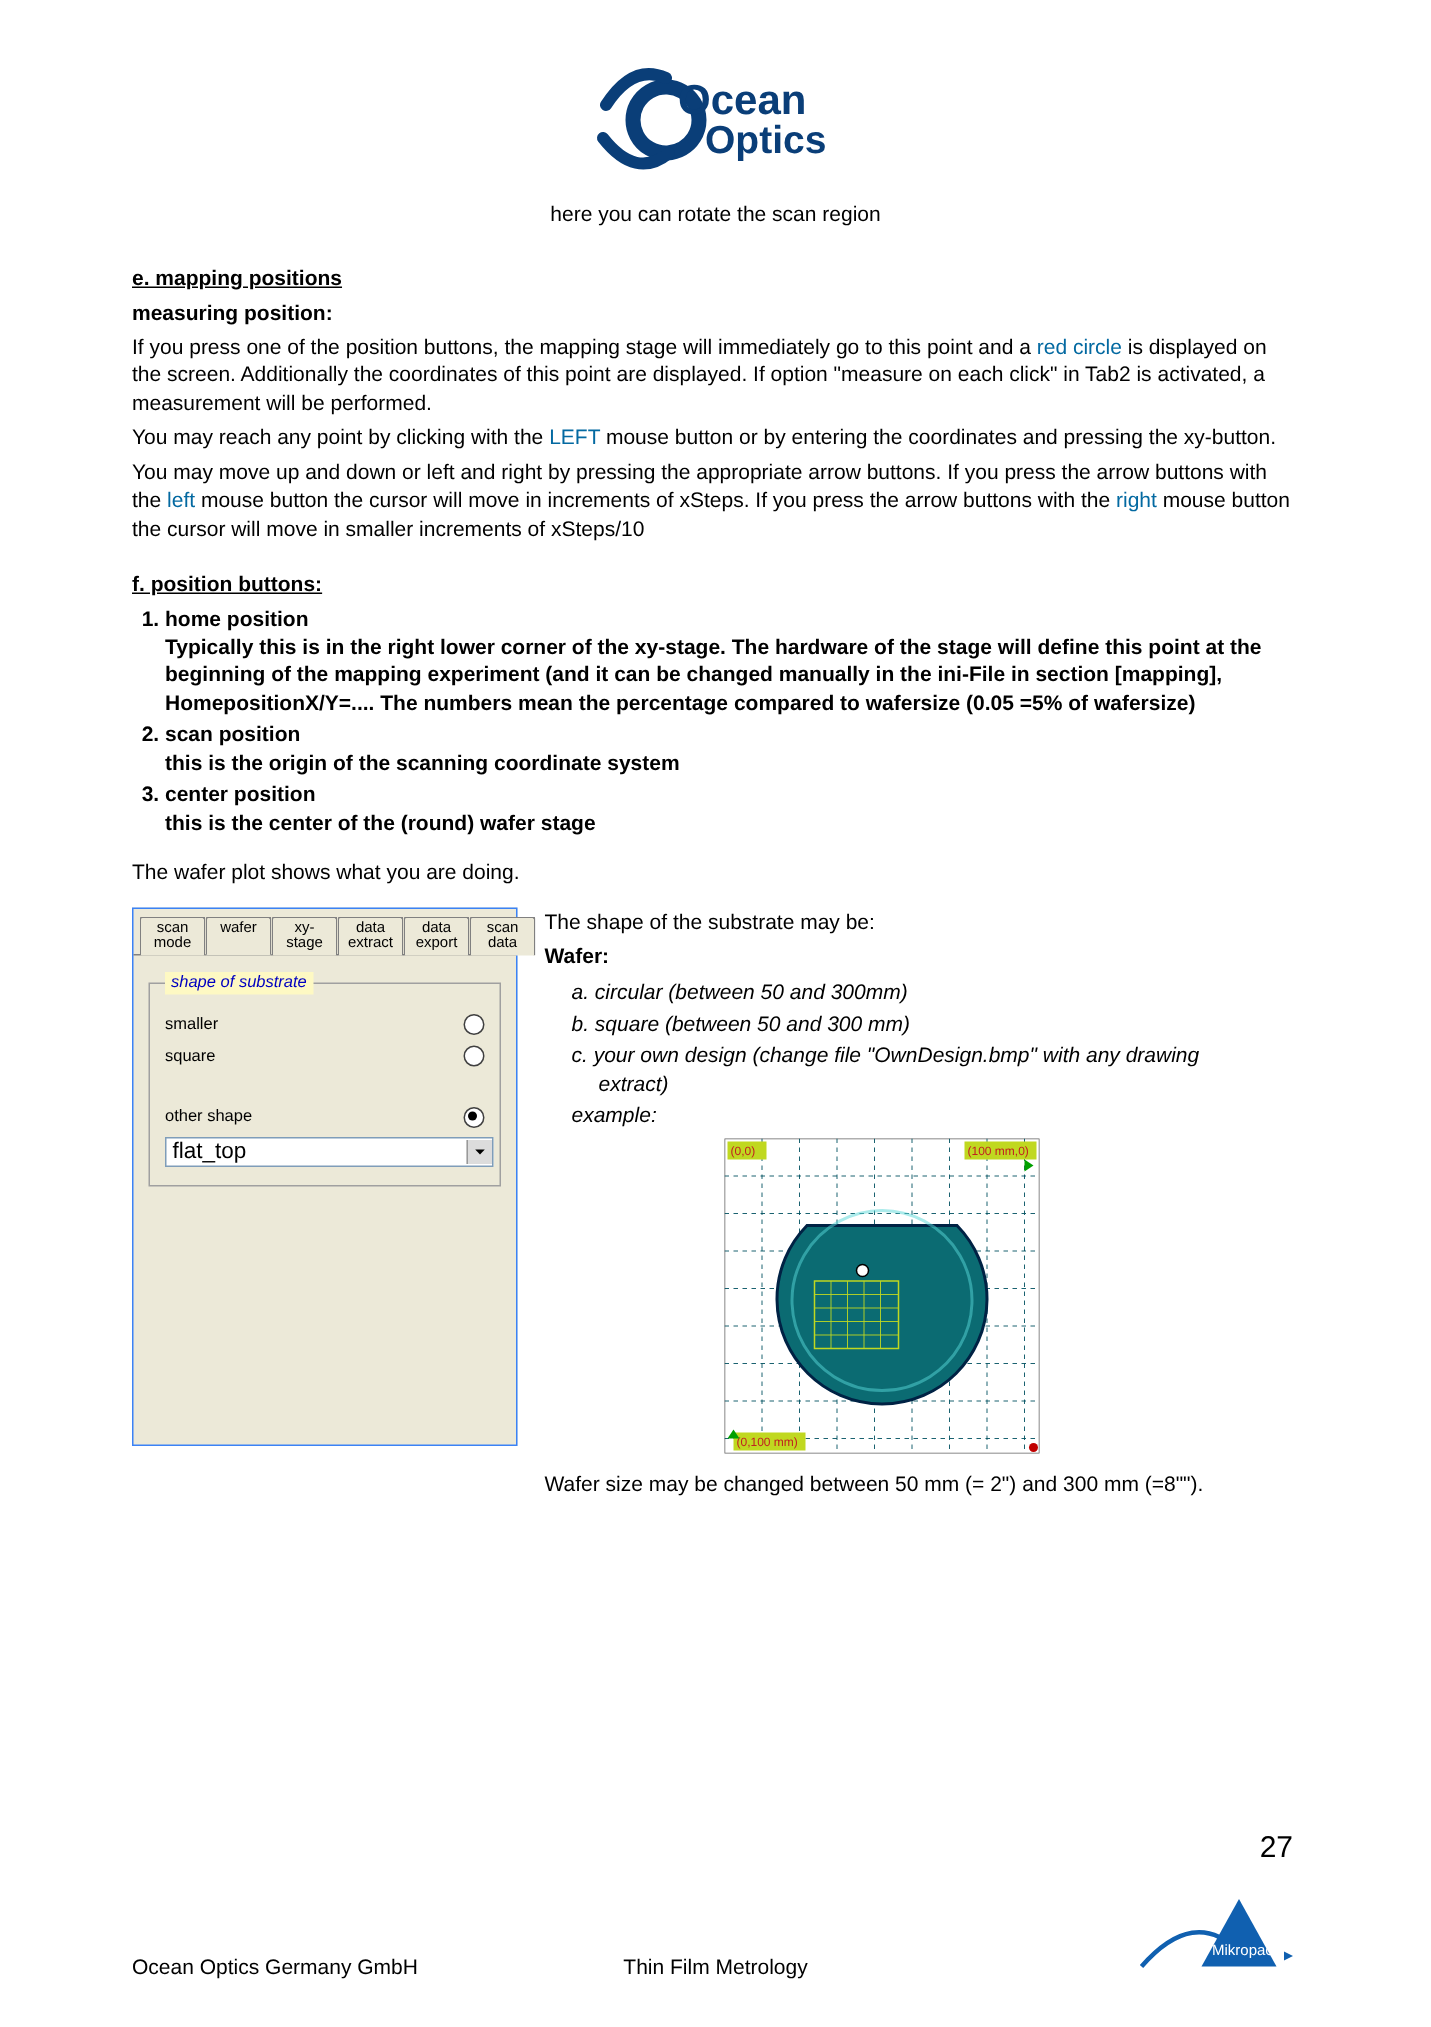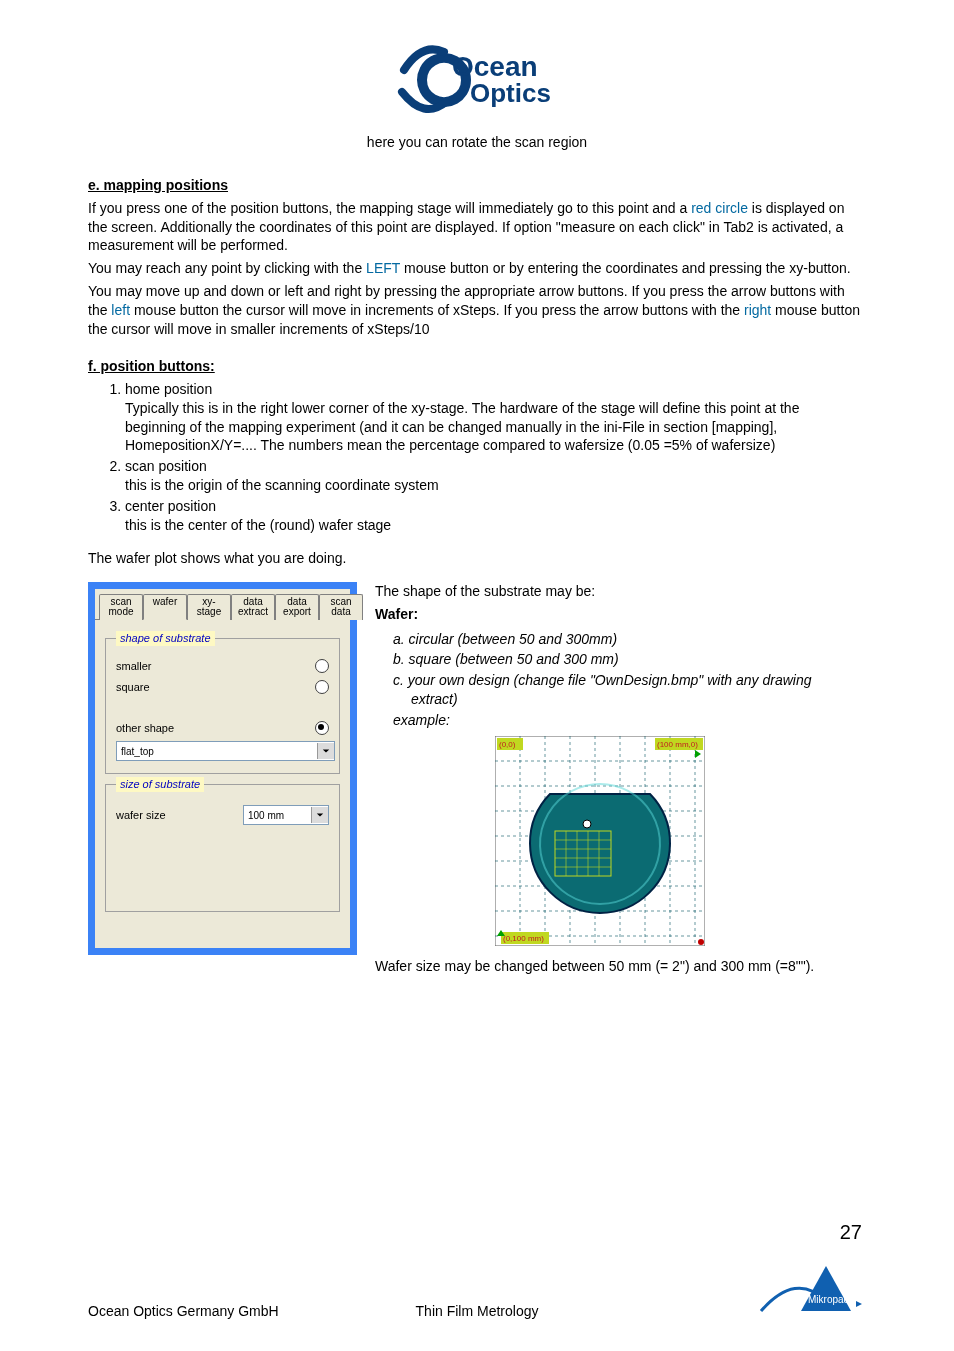--- a/index.html
+++ b/index.html
@@ -35,38 +35,39 @@
     margin-top: 12px;
   }
   .bold { font-weight: bold; }
   .red { color: #0369a1; }
   p { margin: 0 0 4px 0; }
   ol.numbered {
     margin: 0;
     padding-left: 22px;
   }
   ol.numbered > li {
-    margin: 2px 15px;
+    margin: 2px 0;
+    font-weight: bold;
   }
   .indent-text {
     margin-left: 0;
   }
   .subindent {
     margin-left: 18px;
   }
   .columns {
     display: flex;
     gap: 18px;
     align-items: flex-start;
     margin-top: 14px;
   }
   
   .dialog {
     width: 255px;
-    border: 7px solid #3b82f6;
+    border: 1px solid #3b82f6;
     background: #ece9d8;
     padding-bottom: 20px;
     font-size: 11px;
     color: #000;
   }
   .tabs {
     display: flex;
     padding: 4px 4px 0 4px;
     gap: 0;
   }
@@ -133,21 +134,21 @@
     background: #000;
   }
   .select {
     display: flex;
     align-items: center;
     background: #fff;
     border: 1px solid #7f9db9;
     height: 18px;
     padding-left: 4px;
     justify-content: space-between;
-    font-size: 10px;
+    font-size: 15px;
   }
   .select .arrow {
     width: 16px; height: 16px;
     background: #dcdcdc;
     border-left: 1px solid #999;
     display: flex; align-items: center; justify-content: center;
   }
   .select .arrow svg { width: 8px; height: 8px; }
   .size-row {
     display: flex;
@@ -210,20 +211,21 @@
           <text x="60" y="36" font-family="Arial Black, Arial" font-weight="900" font-size="28" fill="#0a3e78">Ocean</text>
           <text x="78" y="62" font-family="Arial Black, Arial" font-weight="900" font-size="26" fill="#0a3e78">Optics</text>
         </g>
       </svg>
     </div>
   </div>
 
   <div class="caption-center">here you can rotate the scan region</div>
 
   <p class="section-heading">e. mapping positions</p>
+  <p class="bold">measuring position:</p>
 
   <p>
     <span>If you press one of the position buttons, the mapping stage will immediately go to this point and a </span><span class="red">red circle</span><span> is displayed on the screen. Additionally the coordinates of this point are displayed. If option "measure on each click" in Tab2 is activated, a measurement will be performed.</span>
   </p>
   <p>
     <span>You may reach any point by clicking with the </span><span class="red">LEFT</span><span> mouse button or by entering the coordinates and pressing the xy-button.</span>
   </p>
   <p>
     <span>You may move up and down or left and right by pressing the appropriate arrow buttons. If you press the arrow buttons with the </span><span class="red">left</span><span> mouse button the cursor will move in increments of xSteps. If you press the arrow buttons with the </span><span class="red">right</span><span> mouse button the cursor will move in smaller increments of xSteps/10</span>
   </p>
@@ -277,34 +279,20 @@
           <div class="select" style="width:100%;">
             <span>flat_top</span>
             <span class="arrow">
               <svg viewBox="0 0 10 10">
                   <path d="M1 3 L5 7 L9 3 Z" fill="#000"></path>
                 </svg>
             </span>
           </div>
         </div>
 
-        <div class="groupbox" style="min-height:100px">
-          <span class="groupbox-title">size of substrate</span>
-          <div class="size-row">
-            <span>wafer size</span>
-            <div class="select">
-              <span>100 mm</span>
-              <span class="arrow">
-                <svg viewBox="0 0 10 10">
-                    <path d="M1 3 L5 7 L9 3 Z" fill="#000"></path>
-                  </svg>
-              </span>
-            </div>
-          </div>
-        </div>
 
       </div>
     </div>
 
     <div class="right-col">
       <p>The shape of the substrate may be:</p>
       <p><span class="bold">Wafer:</span></p>
       <div class="sublist">
         <div>a. circular (between 50 and 300mm)</div>
         <div>b. square (between 50 and 300 mm)</div>

